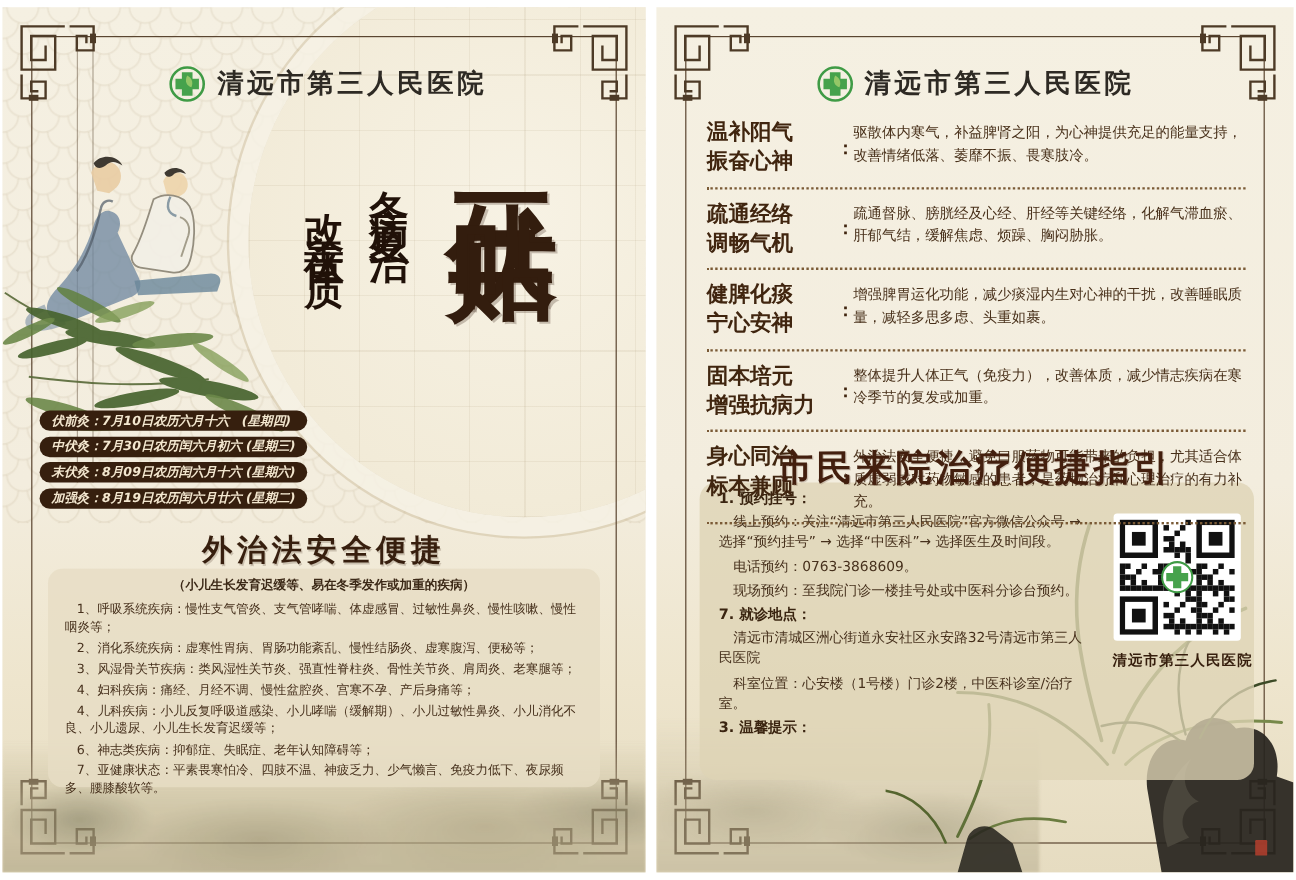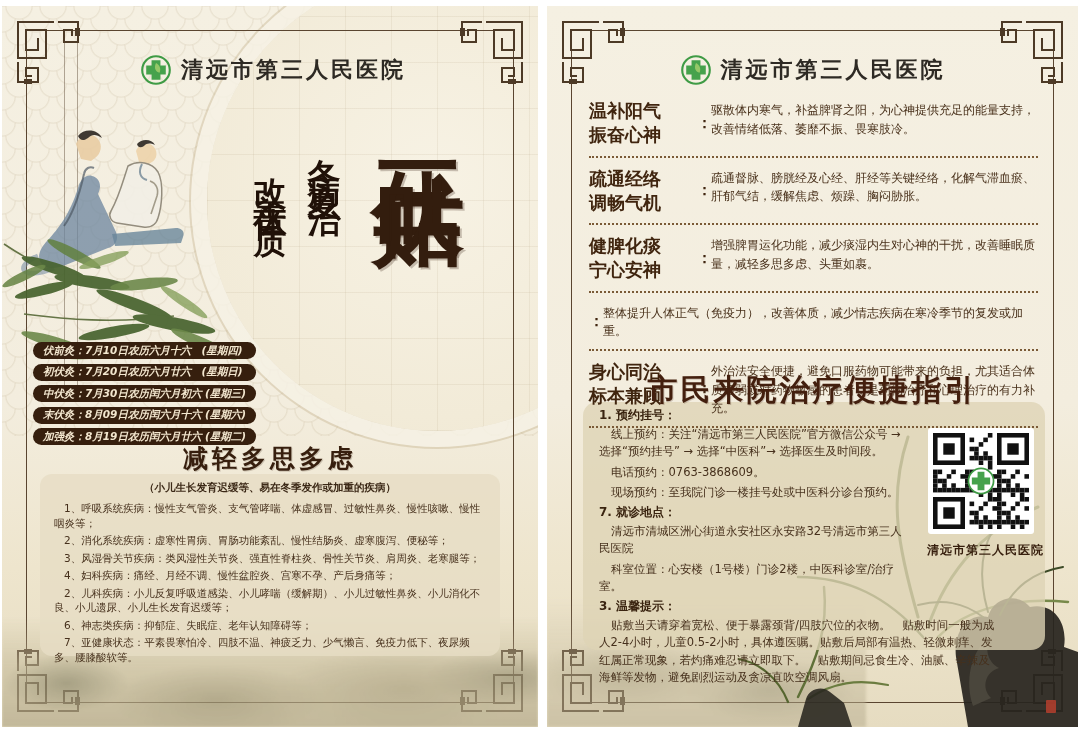--- a/index.html
+++ b/index.html
@@ -156,41 +156,38 @@
 
     <div class="main-title">三伏贴</div>
     <div class="motto m1">冬病夏治</div>
     <div class="motto m2">改善体质</div>
 
     <ul class="schedule">
       <li>
           <span>伏前灸：7月10日农历六月十六　(星期四)</span>
         </li>
       <li>
-          <span>初伏灸：7月20日农历六月廿六　(星期日)</span>
-        </li>
-      <li>
           <span>中伏灸：7月30日农历闰六月初六 (星期三)</span>
         </li>
       <li>
           <span>末伏灸：8月09日农历闰六月十六 (星期六)</span>
         </li>
       <li>
           <span>加强灸：8月19日农历闰六月廿六 (星期二)</span>
         </li>
     </ul>
 
-    <h2 class="ind-title">减轻多思多虑</h2>
+    <h2 class="ind-title">外治法安全便捷</h2>
     <div class="ind-box">
       <p class="ind-sub">（小儿生长发育迟缓等、易在冬季发作或加重的疾病）</p>
       <p class="ind-item">1、呼吸系统疾病：慢性支气管炎、支气管哮喘、体虚感冒、过敏性鼻炎、慢性咳嗽、慢性咽炎等；</p>
       <p class="ind-item">2、消化系统疾病：虚寒性胃病、胃肠功能紊乱、慢性结肠炎、虚寒腹泻、便秘等；</p>
       <p class="ind-item">3、风湿骨关节疾病：类风湿性关节炎、强直性脊柱炎、骨性关节炎、肩周炎、老寒腿等；</p>
       <p class="ind-item">4、妇科疾病：痛经、月经不调、慢性盆腔炎、宫寒不孕、产后身痛等；</p>
-      <p class="ind-item">2、儿科疾病：小儿反复呼吸道感染、小儿哮喘（缓解期）、小儿过敏性鼻炎、小儿消化不良、小儿遗尿、小儿生长发育迟缓等；</p>
+      <p class="ind-item">4、儿科疾病：小儿反复呼吸道感染、小儿哮喘（缓解期）、小儿过敏性鼻炎、小儿消化不良、小儿遗尿、小儿生长发育迟缓等；</p>
       <p class="ind-item">6、神志类疾病：抑郁症、失眠症、老年认知障碍等；</p>
       <p class="ind-item">7、亚健康状态：平素畏寒怕冷、四肢不温、神疲乏力、少气懒言、免疫力低下、夜尿频多、腰膝酸软等。</p>
     </div>
 
     <div class="landscape"></div>
     <div class="frame-border"></div>
     <div class="corner tl"><svg viewBox="0 0 70 70" fill="none" stroke="#4d3a26" stroke-width="2">
           <path d="M42 6 H6 V42 H34 V14 H14 V34 H26 V22"></path>
           <path d="M46 6 H66 V26 H52 V14 H60 V20"></path>
           <path d="M6 46 V66 H26 V52 H14 V60 H20"></path>
@@ -250,20 +247,24 @@
       </div>
       <div class="b-row">
         <div class="b-head">
           <span class="hl">健脾化痰</span>
           <span class="hl">宁心安神</span>
         </div>
         <span class="b-colon">：</span>
         <div class="b-desc">增强脾胃运化功能，减少痰湿内生对心神的干扰，改善睡眠质量，减轻多思多虑、头重如裹。</div>
       </div>
       <div class="b-row">
+        <div class="b-head">
+          <span class="hl">固本培元</span>
+          <span class="hl">增强抗病力</span>
+        </div>
         <span class="b-colon">：</span>
         <div class="b-desc">整体提升人体正气（免疫力），改善体质，减少情志疾病在寒冷季节的复发或加重。</div>
       </div>
       <div class="b-row">
         <div class="b-head">
           <span class="hl">身心同治</span>
           <span class="hl">标本兼顾</span>
         </div>
         <span class="b-colon">：</span>
         <div class="b-desc">外治法安全便捷，避免口服药物可能带来的负担，尤其适合体质虚弱或对药物敏感的患者，是药物治疗和心理治疗的有力补充。</div>
@@ -274,21 +275,20 @@
 
     <div class="guide-box">
       <p class="g-head">1. 预约挂号：</p>
       <p class="g-line avoid-qr">线上预约：关注“清远市第三人民医院”官方微信公众号 → 选择“预约挂号” → 选择“中医科”→ 选择医生及时间段。</p>
       <p class="g-line avoid-qr">电话预约：0763-3868609。</p>
       <p class="g-line avoid-qr">现场预约：至我院门诊一楼挂号处或中医科分诊台预约。</p>
       <p class="g-head">7. 就诊地点：</p>
       <p class="g-line avoid-qr">清远市清城区洲心街道永安社区永安路32号清远市第三人民医院</p>
       <p class="g-line avoid-qr">科室位置：心安楼（1号楼）门诊2楼，中医科诊室/治疗室。</p>
       <p class="g-head">3. 温馨提示：</p>
-      <p class="g-line avoid-qr-sm">贴敷当天请穿着宽松、便于暴露颈背/四肢穴位的衣物。　贴敷时间一般为成人2-4小时，儿童0.5-2小时，具体遵医嘱。贴敷后局部有温热、轻微刺痒、发红属正常现象，若灼痛难忍请立即取下。　贴敷期间忌食生冷、油腻、辛辣及海鲜等发物，避免剧烈运动及贪凉直吹空调风扇。</p>
 
       <div class="qr-wrap">
         <svg class="qr-code" viewBox="0 0 84 84">
           <rect x="0" y="0" width="84" height="84" fill="#ffffff"></rect>
           <g class="modules" fill="#111111">
               <rect x="48" y="0" width="4" height="4"></rect>
               <rect x="32" y="4" width="4" height="4"></rect>
               <rect x="44" y="4" width="4" height="4"></rect>
               <rect x="40" y="8" width="4" height="4"></rect>
               <rect x="32" y="12" width="4" height="4"></rect>

